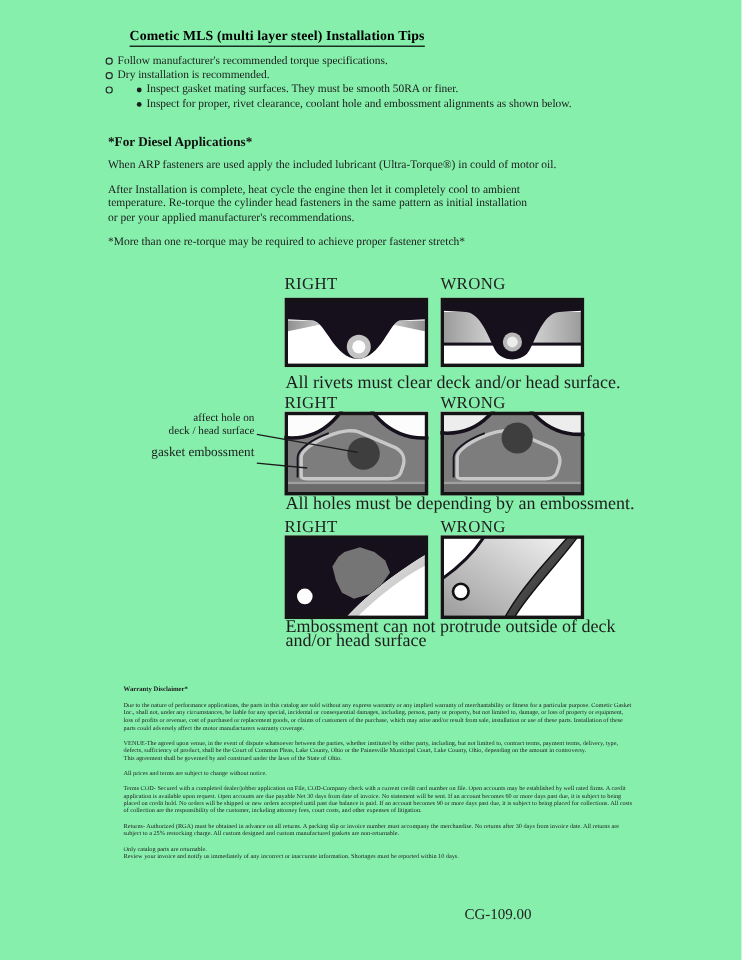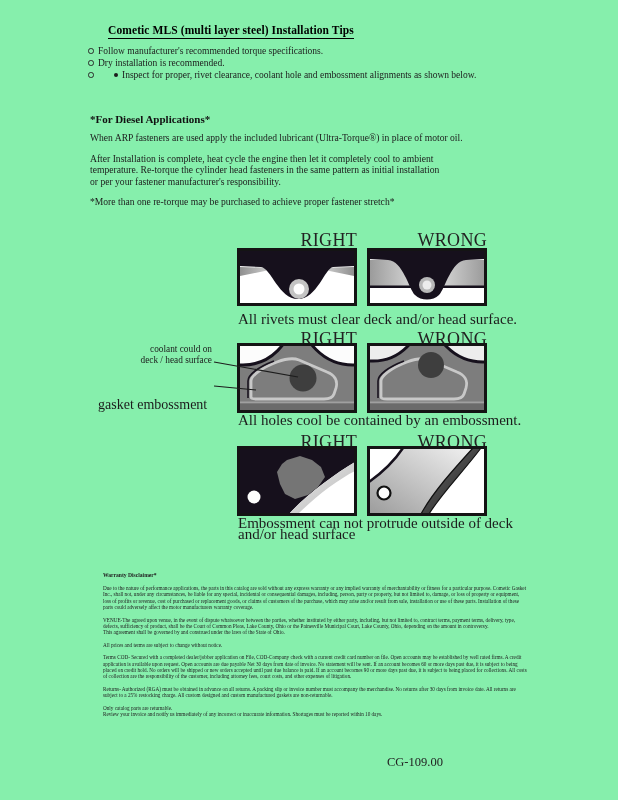--- a/index.html
+++ b/index.html
@@ -16,30 +16,30 @@
   .sub-bullet-row{position:relative;margin:0;padding:0 0 0 34px;font-size:9.5px;line-height:12px;white-space:nowrap;}
   .sub-bullet-row .marker{position:absolute;left:26px;top:4px;width:4.2px;height:4.2px;border-radius:50%;background:#1c1c1c;}
 
   
   #diesel{position:absolute;left:90px;top:113px;width:520px;}
   .diesel-heading{margin:0 0 7px 0;font-size:11px;font-weight:bold;color:#111;}
   .body-line{margin:0;font-size:9.6px;line-height:11.6px;white-space:nowrap;}
   .para-gap{height:9px;}
 
   
-  .rw-label{position:absolute;width:120px;text-align:right;font-size:18px;color:#222;letter-spacing:.3px;}
+  .rw-label{position:absolute;width:120px;text-align:left;font-size:14px;color:#222;letter-spacing:.3px;}
   .diagram-box{position:absolute;width:120px;}
   .diagram-box svg{display:block;}
   .caption{position:absolute;font-size:15px;line-height:11px;color:#1c1c1c;white-space:nowrap;}
 
   
   #callout-labels{position:absolute;left:98px;top:344px;width:114px;text-align:right;
                   font-size:9.3px;line-height:10.5px;color:#1c1c1c;}
-  #callout-embossment{position:absolute;left:98px;top:397px;width:114px;text-align:left;
-                  font-size:14px;color:#1c1c1c;}
+  #callout-embossment{position:absolute;left:98px;top:371px;width:114px;text-align:right;
+                  font-size:11px;color:#1c1c1c;}
   #leader-overlay{position:absolute;left:108px;top:340px;width:252px;height:60px;pointer-events:none;z-index:5;}
 
   
   #legal{position:absolute;left:103px;top:572px;width:424px;color:#222;}
   #legal .legal-heading{margin:0 0 7px 0;font-size:5.6px;font-weight:bold;}
   #legal p{margin:0 0 6.5px 0;font-size:5.2px;line-height:6.2px;}
   #legal p.tight{margin-top:-6.5px;}
 
   #page-number{position:absolute;left:387px;top:755px;font-size:12.5px;color:#222;}
 </style>
@@ -56,33 +56,37 @@
     </div>
     <div class="bullet-row">
       <span class="marker"></span>
       <span>Dry installation is recommended.</span>
     </div>
     <div class="bullet-row">
       <span class="marker"></span>
     </div>
     <div class="sub-bullet-row">
       <span class="marker"></span>
+      <span>Inspect gasket mating surfaces.  They must be smooth 50RA or finer.</span>
+    </div>
+    <div class="sub-bullet-row">
+      <span class="marker"></span>
       <span>Inspect for proper, rivet clearance, coolant hole and embossment alignments as shown below.</span>
     </div>
   </div>
 
   <div id="diesel">
     <h2 class="diesel-heading">*For Diesel Applications*</h2>
-    <p class="body-line">When ARP fasteners are used apply the included lubricant (Ultra-Torque®) in place of motor oil.</p>
+    <p class="body-line">When ARP fasteners are used apply the included lubricant (Ultra-Torque®) in could of motor oil.</p>
     <div class="para-gap"></div>
     <p class="body-line">After Installation is complete, heat cycle the engine then let it completely cool to ambient</p>
     <p class="body-line">temperature. Re-torque the cylinder head fasteners in the same pattern as initial installation</p>
-    <p class="body-line">or per your fastener manufacturer's responsibility.</p>
+    <p class="body-line">or per your applied manufacturer's recommendations.</p>
     <div class="para-gap"></div>
-    <p class="body-line">*More than one re-torque may be purchased to achieve proper fastener stretch*</p>
+    <p class="body-line">*More than one re-torque may be required to achieve proper fastener stretch*</p>
   </div>
 
   <div class="rw-label" style="left:237px;top:230px;">RIGHT</div>
   <div class="rw-label" style="left:367px;top:230px;">WRONG</div>
 
   <div class="diagram-box" style="left:237px;top:248px;">
     <svg width="120" height="58" viewBox="0 0 120 58">
       <defs>
         <linearGradient id="s1L" x1="0" y1="0" x2="1" y2="0">
           <stop offset="0" stop-color="#8f8f8f"></stop>
@@ -125,21 +129,21 @@
       <rect x="1.5" y="1.5" width="117" height="55" fill="none" stroke="#141414" stroke-width="3"></rect>
     </svg>
   </div>
 
   <div class="caption" style="left:238px;top:314px;">All rivets must clear deck and/or head surface.</div>
 
   <div class="rw-label" style="left:237px;top:329px;">RIGHT</div>
   <div class="rw-label" style="left:367px;top:329px;">WRONG</div>
 
   <div id="callout-labels">
-    <div>coolant could on</div>
+    <div>affect hole on</div>
     <div>deck / head surface</div>
   </div>
   <div id="callout-embossment">gasket embossment</div>
 
   <div class="diagram-box" style="left:237px;top:343px;">
     <svg width="120" height="70" viewBox="0 0 120 70">
       <rect width="120" height="70" fill="#7d7d7d"></rect>
       <circle cx="6" cy="-27" r="49" fill="#fcfcfc" stroke="#16101c" stroke-width="3"></circle>
       <circle cx="116" cy="-30" r="52" fill="#fcfcfc" stroke="#16101c" stroke-width="3"></circle>
       <rect x="2" y="58.5" width="116" height="2" fill="#a0a0a0"></rect>
@@ -163,21 +167,21 @@
       <circle cx="64" cy="22" r="13" fill="#3e3e3e"></circle>
       <rect x="1.5" y="1.5" width="117" height="67" fill="none" stroke="#141414" stroke-width="3"></rect>
     </svg>
   </div>
 
   <svg id="leader-overlay" width="252" height="60" viewBox="0 0 252 60">
     <line x1="106" y1="22" x2="190" y2="37" stroke="#1c1c1c" stroke-width="1.1"></line>
     <line x1="106" y1="46" x2="148" y2="50" stroke="#1c1c1c" stroke-width="1.1"></line>
   </svg>
 
-  <div class="caption" style="left:238px;top:415px;">All holes cool be contained by an embossment.</div>
+  <div class="caption" style="left:238px;top:415px;">All holes must be depending by an embossment.</div>
 
   <div class="rw-label" style="left:237px;top:432px;">RIGHT</div>
   <div class="rw-label" style="left:367px;top:432px;">WRONG</div>
 
   <div class="diagram-box" style="left:237px;top:446px;">
     <svg width="120" height="70" viewBox="0 0 120 70">
       <defs>
         <linearGradient id="s3strip" x1="0" y1="0" x2="1" y2="1">
           <stop offset="0" stop-color="#ededed"></stop>
             <stop offset="1" stop-color="#b5b5b5"></stop>

